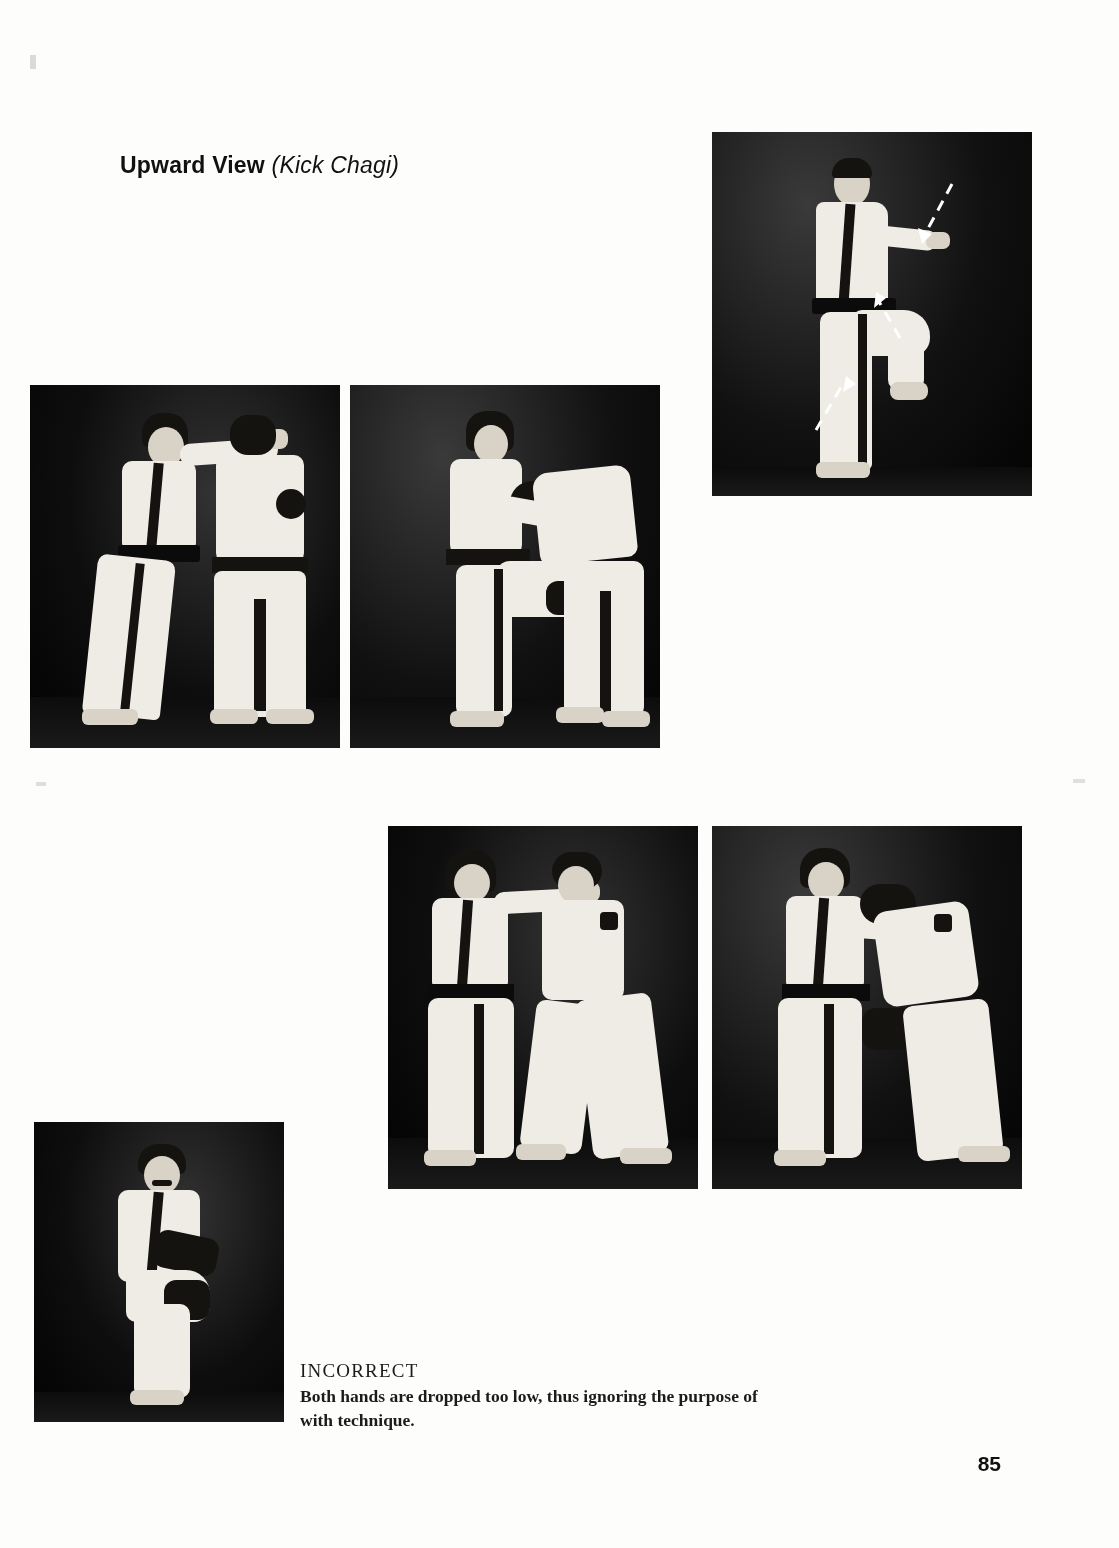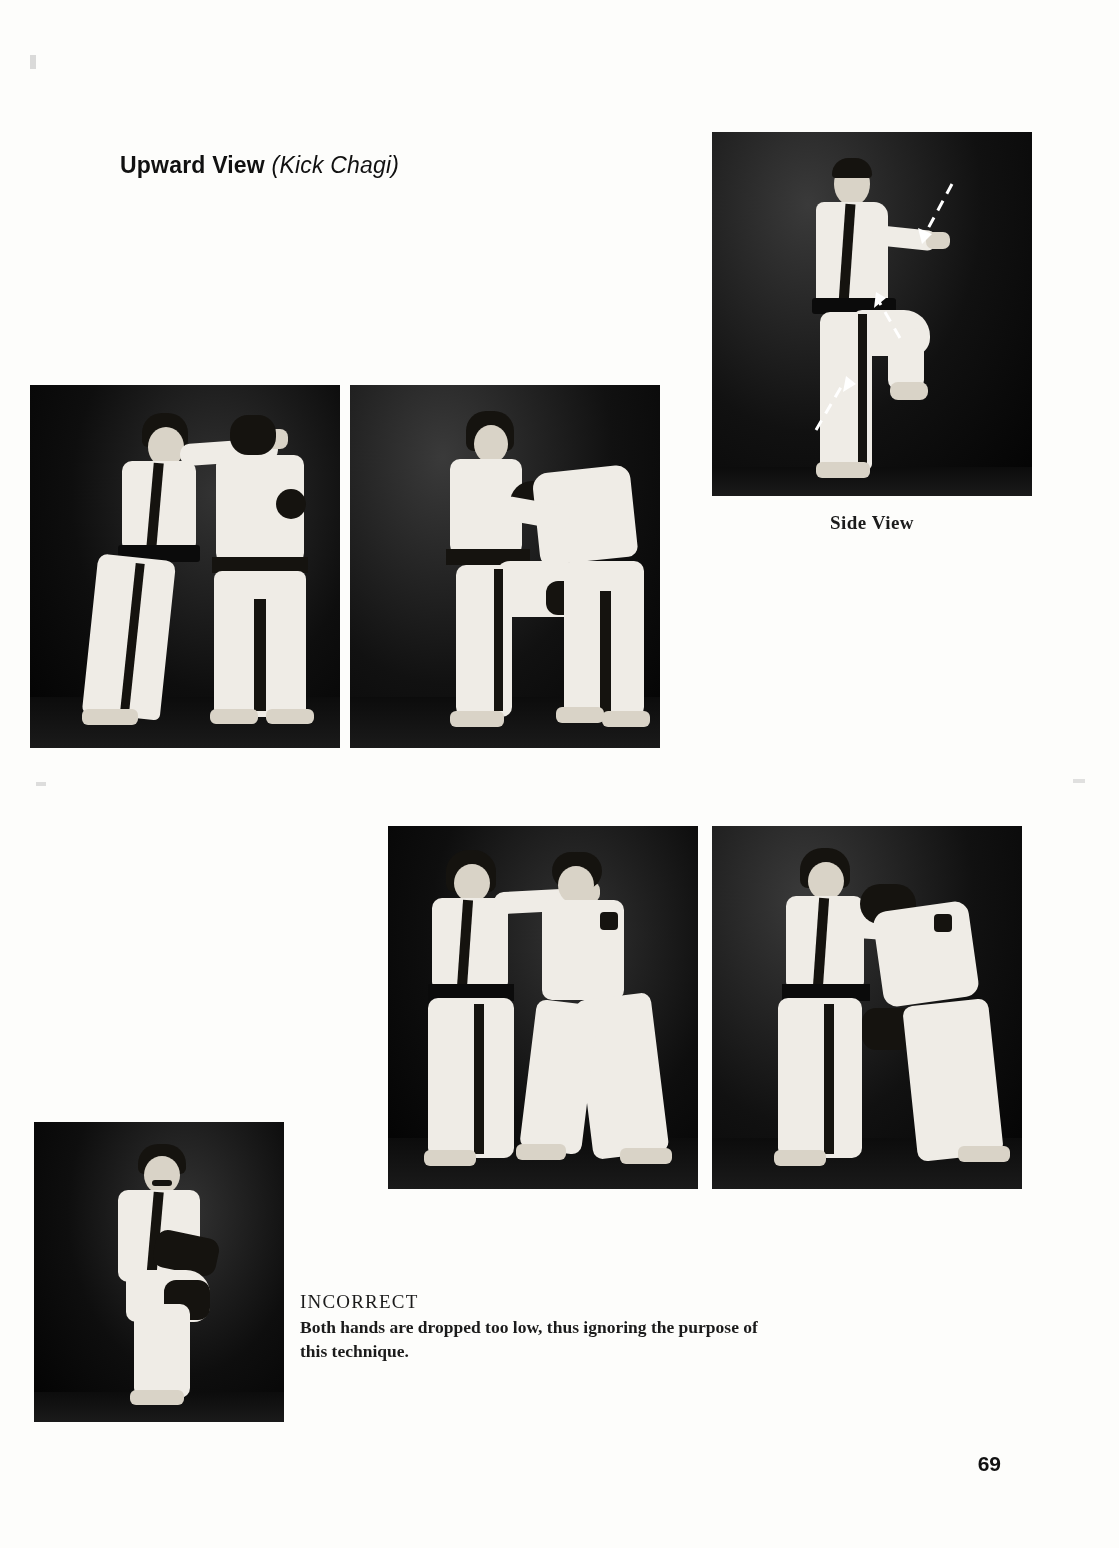--- a/index.html
+++ b/index.html
@@ -105,21 +105,21 @@
     left: 712px;
     top: 512px;
     width: 320px;
     text-align: center;
     font-size: 19px;
     letter-spacing: 0.5px;
   }
   .incorrect-block {
     position: absolute;
     left: 300px;
-    top: 1291px;
+    top: 1360px;
     width: 460px;
     font-family: "Liberation Serif", serif;
     color: #1b1b1b;
   }
   .incorrect-title {
     font-size: 19px;
     letter-spacing: 1.2px;
     margin-bottom: 3px;
   }
   .incorrect-body {
@@ -193,21 +193,20 @@
         </g>
         <g fill="#ffffff">
           <polygon points="210,112 206,96 220,102"></polygon>
           <polygon points="164,160 162,176 174,166"></polygon>
           <polygon points="134,244 131,260 144,252"></polygon>
         </g>
       </svg>
     </div>
   </div>
 
-  <div class="caption caption-sideview">Side View</div>
 
   <div class="photo bg-dark2" style="left:30px; top:385px; width:310px; height:363px;">
     <div class="frame-inner">
       <div class="floor"></div>
 
       <div class="fig dark" style="left:112px; top:28px; width:46px; height:34px; border-radius:20px 20px 6px 6px;"></div>
       <div class="fig round skin" style="left:118px; top:42px; width:36px; height:40px;"></div>
       <div class="fig" style="left:92px; top:76px; width:74px; height:92px; border-radius:10px;"></div>
       <div class="fig dark" style="left:120px; top:78px; width:10px; height:86px; transform:rotate(5deg);"></div>
       <div class="fig" style="left:150px; top:56px; width:98px; height:22px; border-radius:10px; transform:rotate(-4deg);"></div>
@@ -315,18 +314,18 @@
       <div class="fig dark" style="left:120px; top:112px; width:64px; height:38px; border-radius:12px; transform:rotate(12deg);"></div>
       <div class="fig" style="left:92px; top:148px; width:84px; height:52px; border-radius:12px 24px 16px 10px;"></div>
       <div class="fig dark" style="left:130px; top:158px; width:46px; height:40px; border-radius:12px;"></div>
       <div class="fig" style="left:100px; top:182px; width:56px; height:94px; border-radius:10px;"></div>
       <div class="fig skin" style="left:96px; top:268px; width:54px; height:15px; border-radius:6px;"></div>
     </div>
   </div>
 
   <div class="incorrect-block">
     <div class="incorrect-title">INCORRECT</div>
-    <div class="incorrect-body">Both hands are dropped too low, thus ignoring the purpose of this technique.</div>
-  </div>
-
-  <div class="page-number">69</div>
+    <div class="incorrect-body">Both hands are dropped too low, thus ignoring the purpose of with technique.</div>
+  </div>
+
+  <div class="page-number">85</div>
 
 </div>
 
 </body></html>

